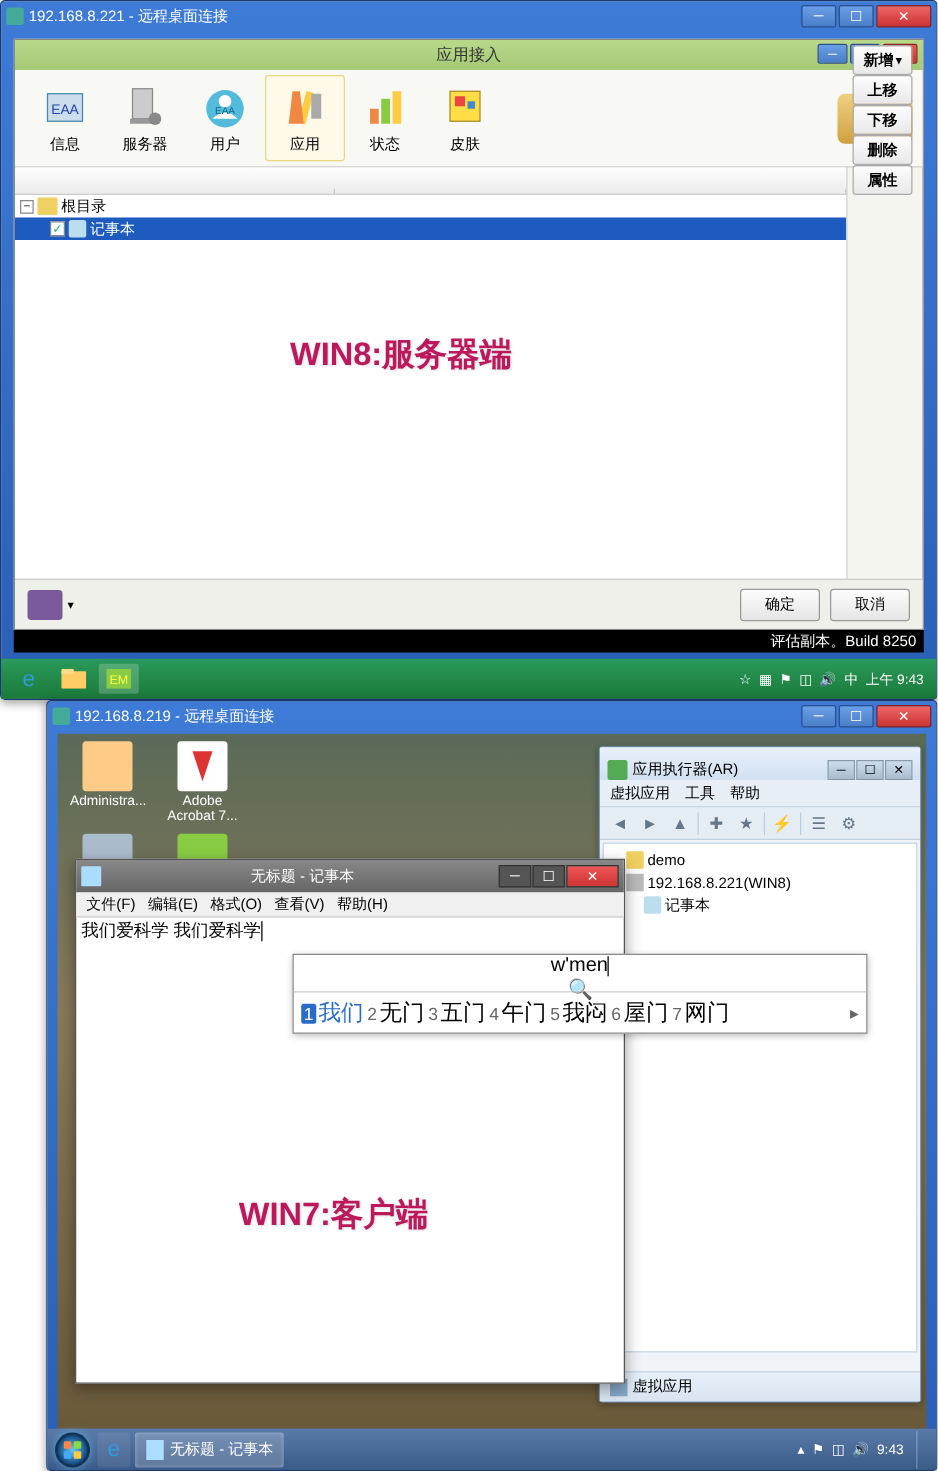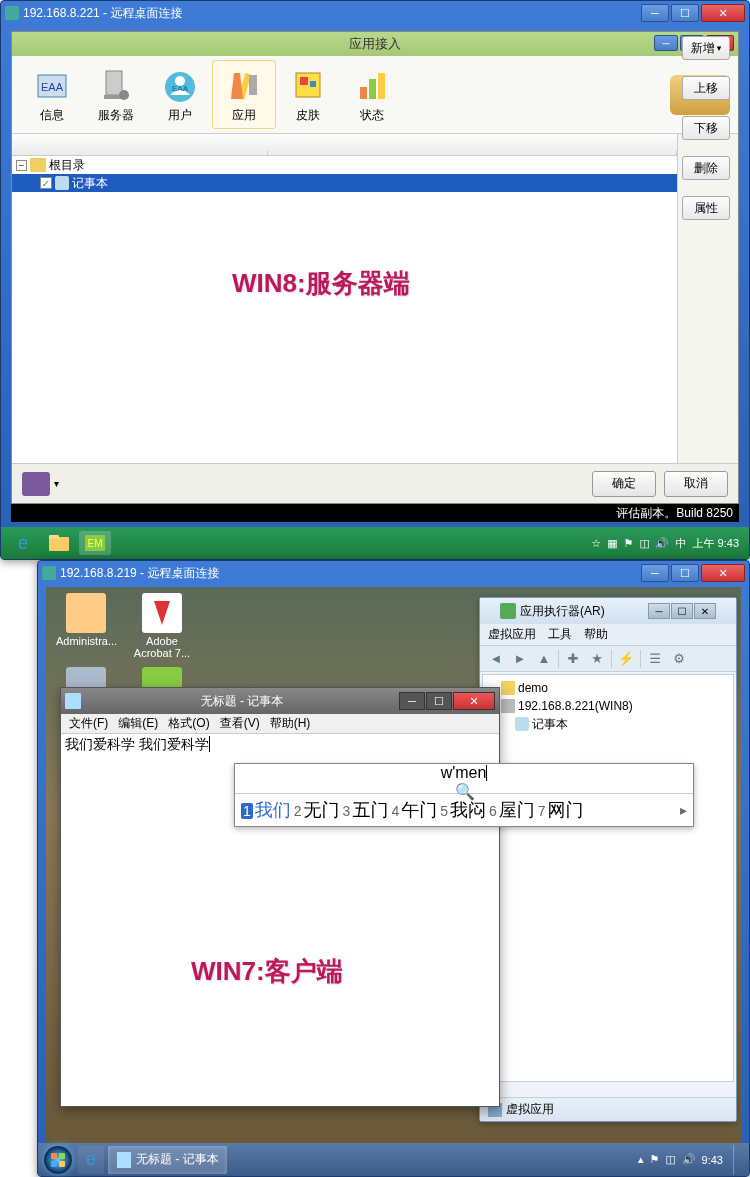--- a/index.html
+++ b/index.html
@@ -38,21 +38,21 @@
 .col-desc { flex: 1; }
 
 .tree-area { position: relative; height: 310px; background: #fff; font-size: 12px; overflow: hidden; }
 .tree-row { display: flex; align-items: center; height: 18px; padding-left: 4px; }
 .tree-row.selected { background: #1e5bbf; color: #fff; }
 .tree-toggle { width: 11px; height: 11px; border: 1px solid #888; display: flex; align-items: center; justify-content: center; font-size: 10px; margin-right: 3px; background: #fff; color: #333; }
 .tree-folder { width: 16px; height: 14px; background: #f0d060; border-radius: 1px; margin-right: 3px; }
 .tree-check { width: 12px; height: 12px; border: 1px solid #888; background: #fff; margin: 0 3px 0 24px; display: flex; align-items: center; justify-content: center; color: #2a7; font-size: 10px; }
 .tree-doc { width: 14px; height: 14px; background: #bde; border-radius: 2px; margin-right: 3px; }
 
-.side-btns { position: absolute; right: 8px; top: 0; width: 48px; display: flex; flex-direction: column; gap: 16px; padding-top: 4px;}
+.side-btns { position: absolute; right: 8px; top: 0; width: 48px; display: flex; flex-direction: column; gap: 0; padding-top: 4px; font-weight: bold;}
 .side-btn { height: 24px; background: linear-gradient(#fdfdfd,#e8e8e8); border: 1px solid #aaa; border-radius: 3px; font-size: 12px; display: flex; align-items: center; justify-content: center; cursor: pointer; }
 
 .tree-wrap { display:flex; }
 .tree-left { flex:1; border-right:1px solid #ccc; margin-right:60px; }
 
 .annotation { position: absolute; font-size: 26px; font-weight: bold; color: #be185d; text-shadow: 1px 1px 2px rgba(0,0,0,.15); }
 
 .green-footer { position: absolute; bottom: 0; left: 0; right: 0; height: 40px; background: #f0f0ea; border-top: 1px solid #ccc; display: flex; align-items: center; padding: 0 10px; }
 .green-footer .chat-icon { width: 28px; height: 24px; background: #7a5a9a; border-radius: 3px; }
 .green-footer .dd { margin-left: 4px; font-size: 10px; }
@@ -66,21 +66,21 @@
 .taskbar8 .tb-item { width: 32px; height: 24px; margin: 0 2px; display: flex; align-items: center; justify-content: center; border-radius: 2px; }
 .taskbar8 .tray { margin-left: auto; display: flex; align-items: center; gap: 6px; color: #fff; font-size: 11px; padding-right: 6px; }
 
 
 .desktop2 { position: absolute; left: 8px; right: 8px; top: 26px; bottom: 33px; background: linear-gradient(#5a6a58 0%, #8a7a5a 40%, #6a5a3a 100%); overflow: hidden; }
 .desk-icon { position: absolute; width: 60px; text-align: center; color: #fff; font-size: 11px; }
 .desk-icon .di { width: 40px; height: 40px; margin: 0 auto 2px; background: rgba(255,255,200,.3); border-radius: 3px; }
 
 
 .ar-win { position: absolute; right: 4px; top: 10px; width: 258px; height: 525px; background: #f0f4f8; border: 1px solid #7a9ac0; border-radius: 3px; box-shadow: 0 2px 6px rgba(0,0,0,.3); }
-.ar-title { height: 26px; background: linear-gradient(#e8f0fa,#d0e0f0); display: flex; align-items: center; padding: 0 20px; font-size: 12px; }
+.ar-title { height: 26px; background: linear-gradient(#e8f0fa,#d0e0f0); display: flex; align-items: flex-end; padding: 0 6px; font-size: 12px; }
 .ar-title .aicon { width: 16px; height: 16px; background: #5a5; margin-right: 4px; border-radius: 2px; }
 .ar-title .t { flex:1; }
 .ar-title .wbtns { display:flex; gap:1px; }
 .ar-title .wb { width: 22px; height: 16px; background: linear-gradient(#cde,#abc); border:1px solid #89a; font-size:10px; display:flex;align-items:center;justify-content:center; }
 .ar-menu { height: 22px; display: flex; align-items: center; padding: 0 8px; font-size: 12px; gap: 12px; background: #e8eef6; border-bottom: 1px solid #c0d0e0; }
 .ar-toolbar { height: 26px; display: flex; align-items: center; padding: 0 6px; gap: 4px; background: #e4ecf4; border-bottom: 1px solid #c0d0e0; }
 .ar-toolbar .atb { width: 20px; height: 20px; display:flex;align-items:center;justify-content:center;font-size:13px;color:#678; cursor:pointer;}
 .ar-toolbar .sep { width:1px; height:18px; background:#bcd; }
 .ar-tree { padding: 4px; font-size: 12px; background:#fff; margin:2px; height:408px; border:1px solid #c0d0e0;}
 .ar-tree-row { display:flex; align-items:center; height:18px; }
@@ -191,36 +191,36 @@
                 <rect x="18" y="8" width="6" height="26" fill="#fc4" transform="rotate(15 20 20)"></rect>
                 <polygon points="10,8 16,8 19,34 7,34" fill="#e84"></polygon>
                 <rect x="25" y="10" width="8" height="20" fill="#aaa"></rect>
               </svg>
             </div>
           <span>应用</span>
         </div>
         <div class="toolbar-item">
           <div class="ticon">
               <svg width="40" height="40">
+                <rect x="8" y="22" width="7" height="12" fill="#e84"></rect>
+                <rect x="17" y="14" width="7" height="20" fill="#8c4"></rect>
+                <rect x="26" y="8" width="7" height="26" fill="#fc4"></rect>
+              </svg>
+            </div>
+          <span>状态</span>
+        </div>
+        <div class="toolbar-item">
+          <div class="ticon">
+              <svg width="40" height="40">
                 <rect x="8" y="8" width="24" height="24" fill="#fd4" stroke="#a82"></rect>
                 <rect x="12" y="12" width="8" height="8" fill="#e44"></rect>
                 <rect x="22" y="16" width="6" height="6" fill="#48c"></rect>
               </svg>
             </div>
           <span>皮肤</span>
-        </div>
-        <div class="toolbar-item">
-          <div class="ticon">
-              <svg width="40" height="40">
-                <rect x="8" y="22" width="7" height="12" fill="#e84"></rect>
-                <rect x="17" y="14" width="7" height="20" fill="#8c4"></rect>
-                <rect x="26" y="8" width="7" height="26" fill="#fc4"></rect>
-              </svg>
-            </div>
-          <span>状态</span>
         </div>
         <div class="logo"></div>
       </div>
 
       <div class="tree-wrap">
         <div class="tree-left">
           <div class="col-headers">
             <div class="col-name">名称</div>
             <div class="col-desc">描述</div>
           </div>

